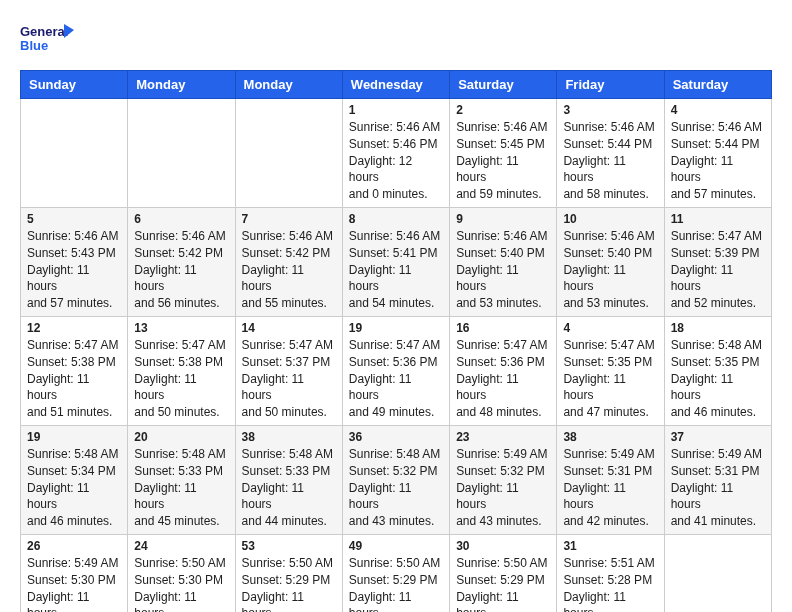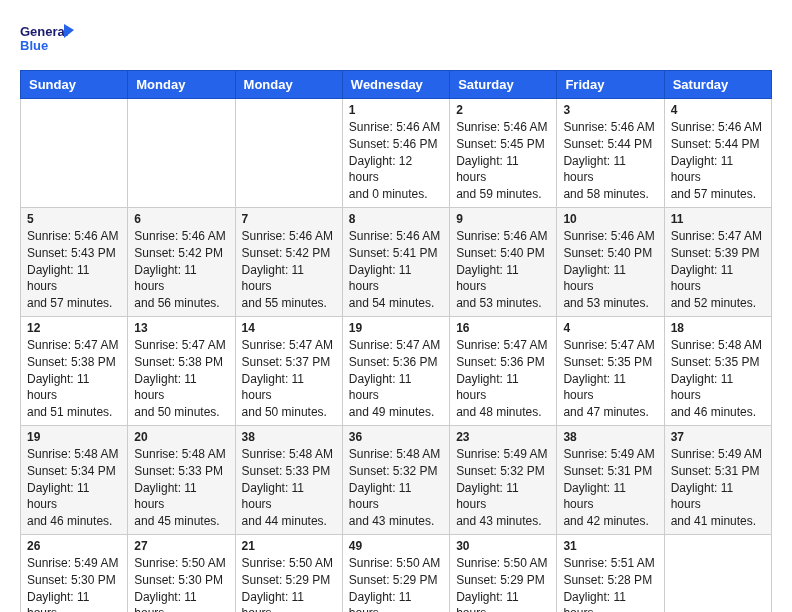--- a/index.html
+++ b/index.html
@@ -219,25 +219,25 @@
           <span class="day-number">37</span>
           <div class="day-info">Sunrise: 5:49 AM<br>Sunset: 5:31 PM<br>Daylight: 11 hours<br>and 41 minutes.</div>
         </td>
       </tr>
       <tr>
         <td>
           <span class="day-number">26</span>
           <div class="day-info">Sunrise: 5:49 AM<br>Sunset: 5:30 PM<br>Daylight: 11 hours<br>and 40 minutes.</div>
         </td>
         <td>
-          <span class="day-number">27</span>
+          <span class="day-number">24</span>
           <div class="day-info">Sunrise: 5:50 AM<br>Sunset: 5:30 PM<br>Daylight: 11 hours<br>and 40 minutes.</div>
         </td>
         <td>
-          <span class="day-number">21</span>
+          <span class="day-number">53</span>
           <div class="day-info">Sunrise: 5:50 AM<br>Sunset: 5:29 PM<br>Daylight: 11 hours<br>and 39 minutes.</div>
         </td>
         <td>
           <span class="day-number">49</span>
           <div class="day-info">Sunrise: 5:50 AM<br>Sunset: 5:29 PM<br>Daylight: 11 hours<br>and 38 minutes.</div>
         </td>
         <td>
           <span class="day-number">30</span>
           <div class="day-info">Sunrise: 5:50 AM<br>Sunset: 5:29 PM<br>Daylight: 11 hours<br>and 38 minutes.</div>
         </td>

